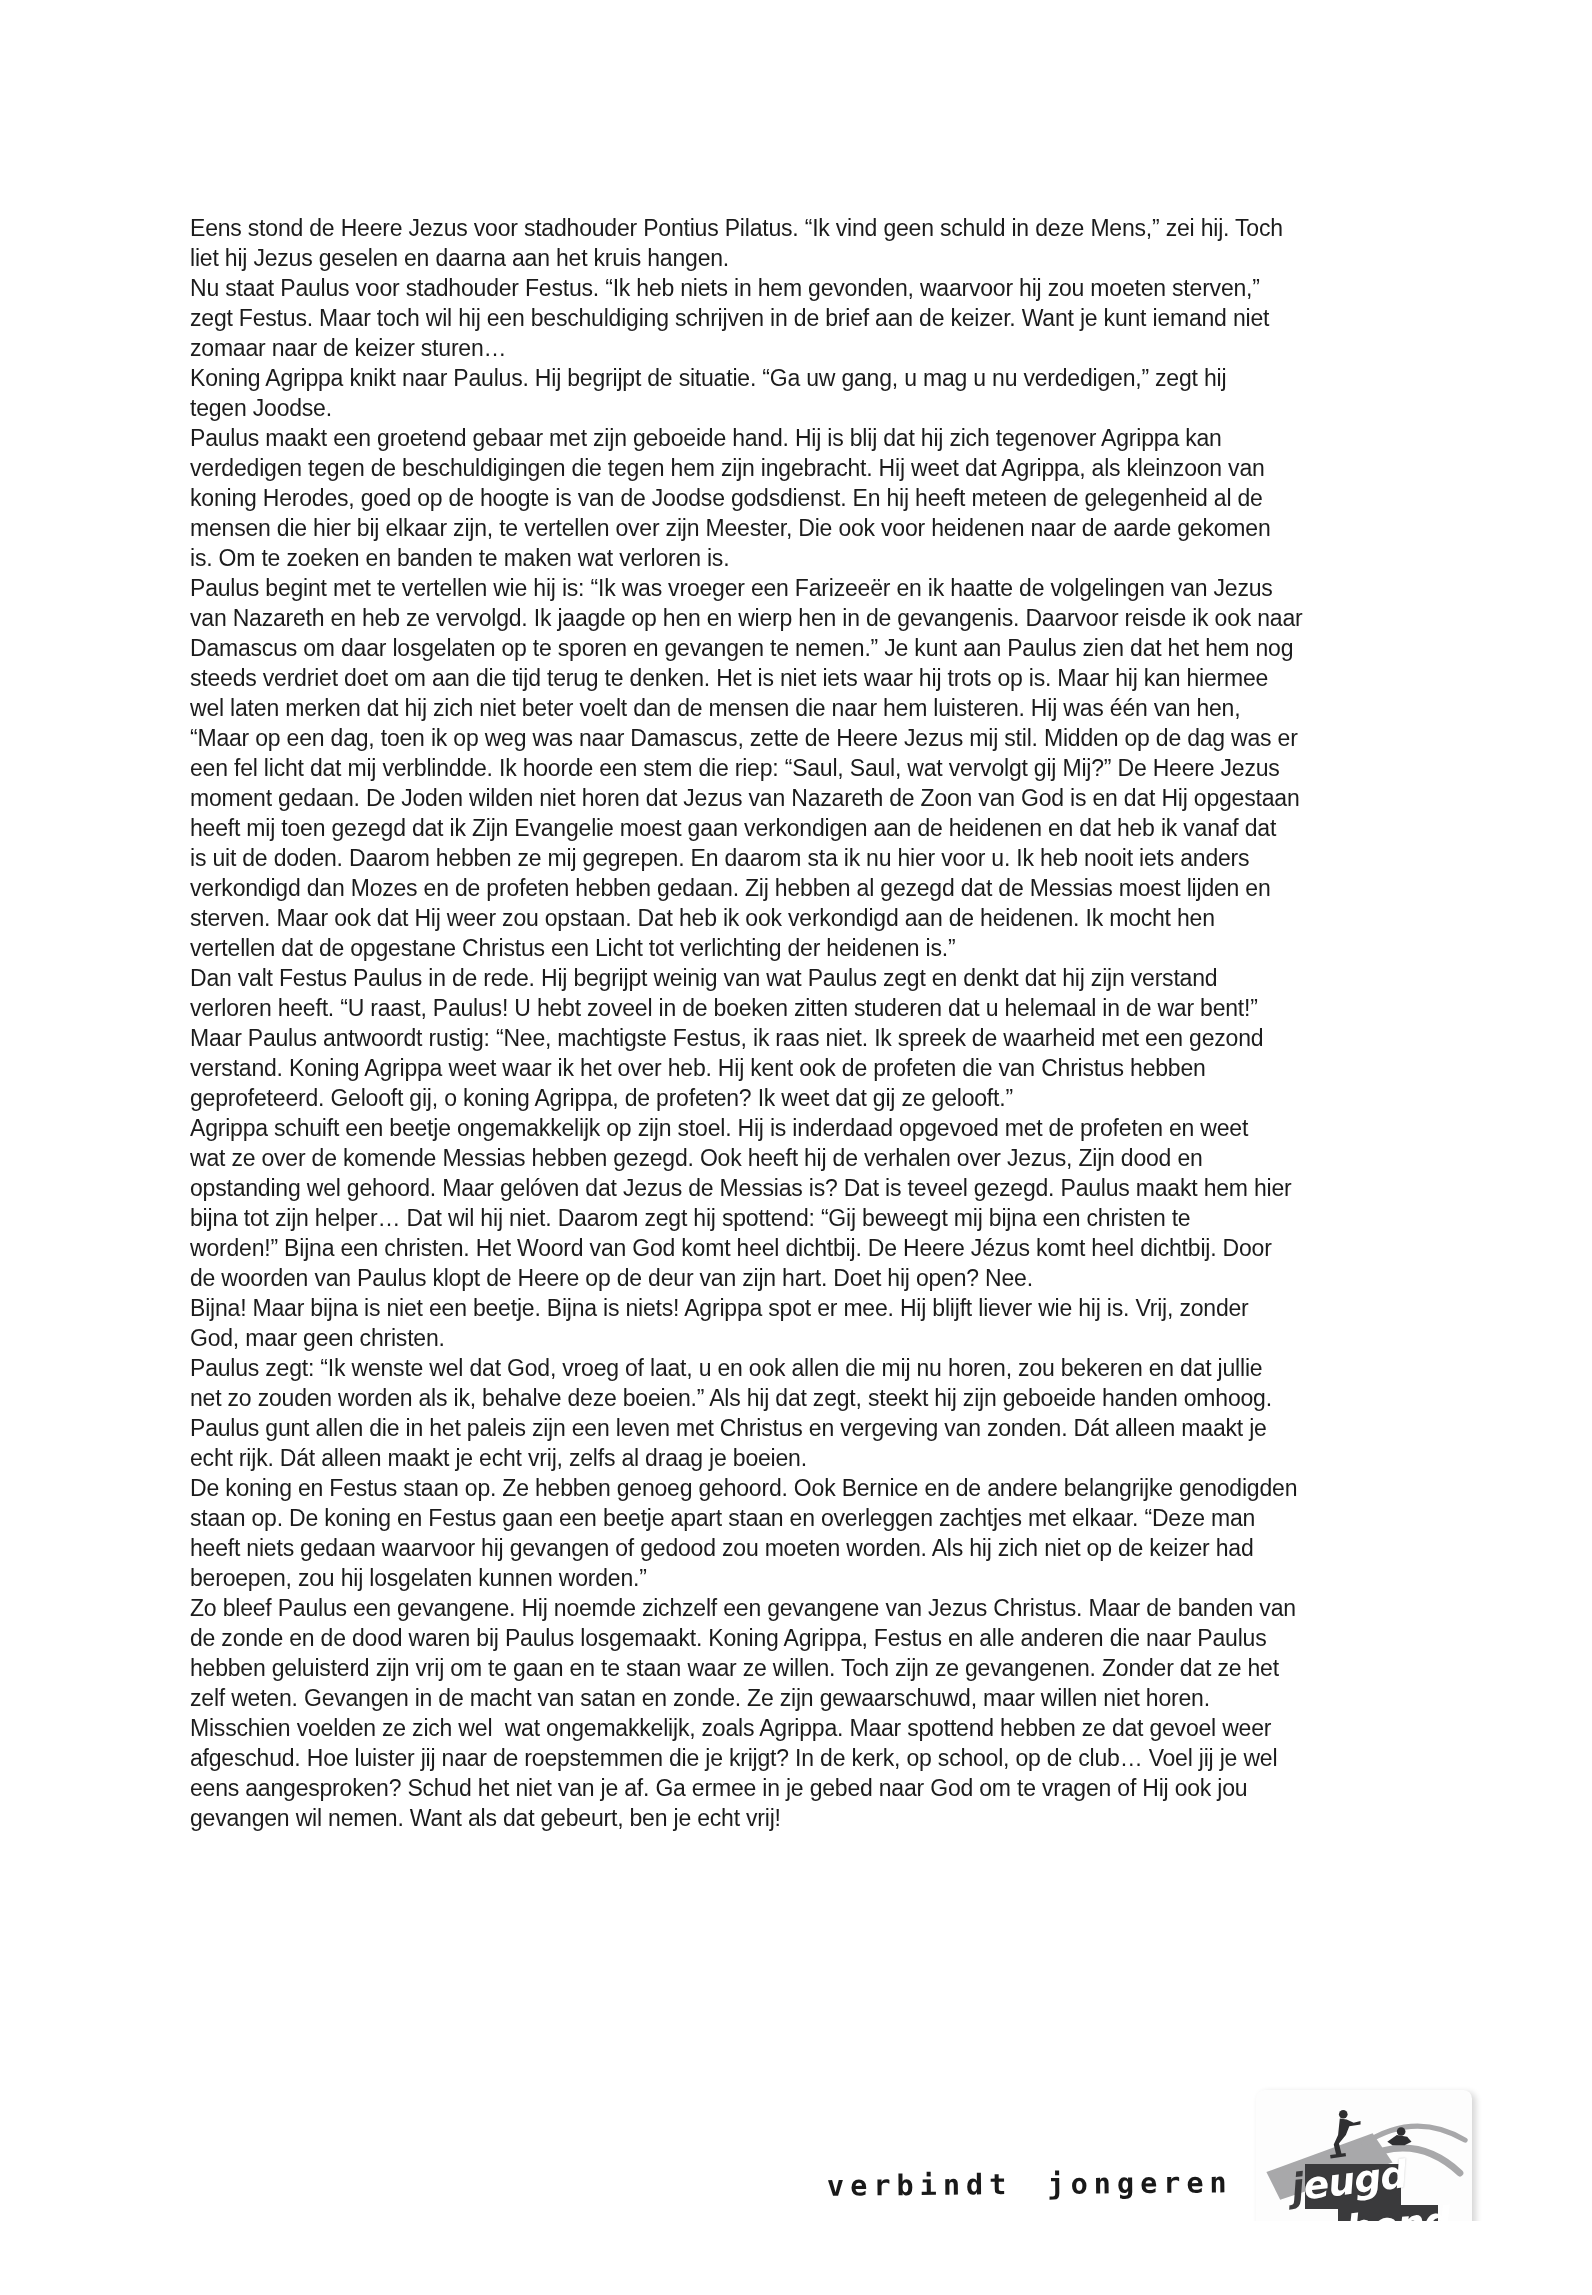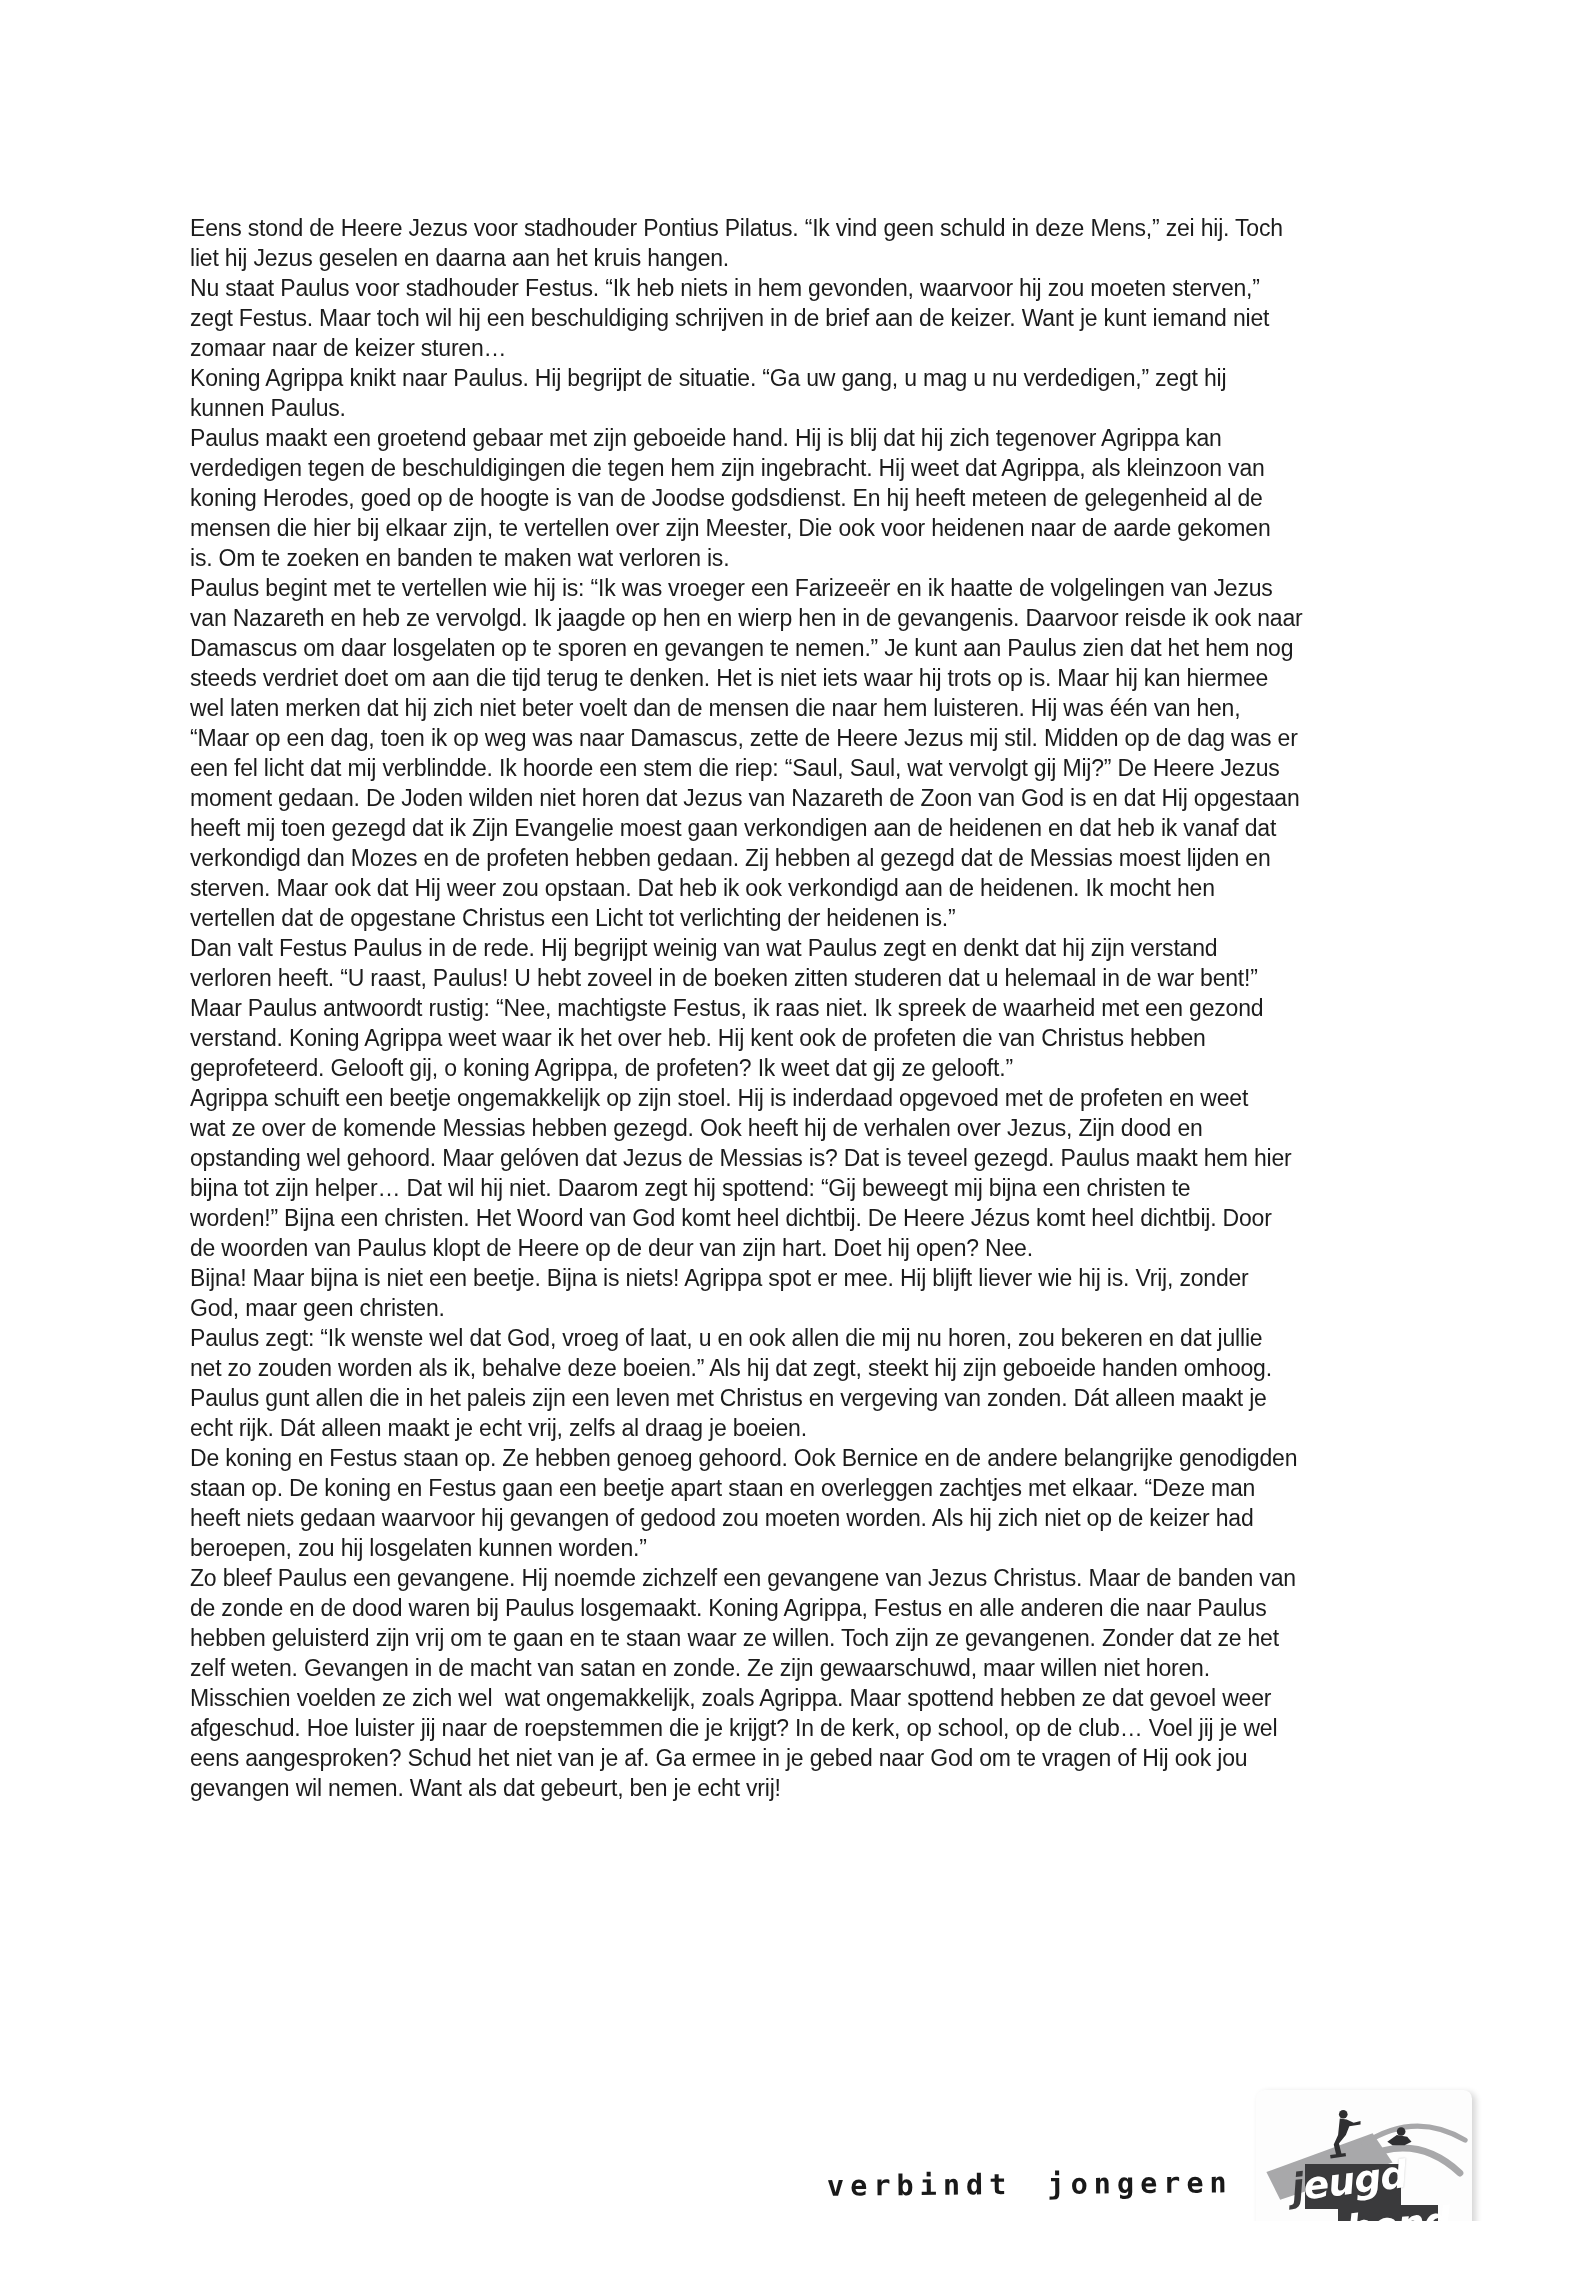--- a/index.html
+++ b/index.html
@@ -79,39 +79,40 @@
         <div class="line">Eens stond de Heere Jezus voor stadhouder Pontius Pilatus. “Ik vind geen schuld in deze Mens,” zei hij. Toch</div>
         <div class="line">liet hij Jezus geselen en daarna aan het kruis hangen.</div>
       </div>
       <div>
         <div class="line">Nu staat Paulus voor stadhouder Festus. “Ik heb niets in hem gevonden, waarvoor hij zou moeten sterven,”</div>
         <div class="line">zegt Festus. Maar toch wil hij een beschuldiging schrijven in de brief aan de keizer. Want je kunt iemand niet</div>
         <div class="line">zomaar naar de keizer sturen…</div>
       </div>
       <div>
         <div class="line">Koning Agrippa knikt naar Paulus. Hij begrijpt de situatie. “Ga uw gang, u mag u nu verdedigen,” zegt hij</div>
-        <div class="line">kunnen Paulus.</div>
+        <div class="line">tegen Joodse.</div>
       </div>
       <div>
         <div class="line">Paulus maakt een groetend gebaar met zijn geboeide hand. Hij is blij dat hij zich tegenover Agrippa kan</div>
         <div class="line">verdedigen tegen de beschuldigingen die tegen hem zijn ingebracht. Hij weet dat Agrippa, als kleinzoon van</div>
         <div class="line">koning Herodes, goed op de hoogte is van de Joodse godsdienst. En hij heeft meteen de gelegenheid al de</div>
         <div class="line">mensen die hier bij elkaar zijn, te vertellen over zijn Meester, Die ook voor heidenen naar de aarde gekomen</div>
         <div class="line">is. Om te zoeken en banden te maken wat verloren is.</div>
       </div>
       <div>
         <div class="line">Paulus begint met te vertellen wie hij is: “Ik was vroeger een Farizeeër en ik haatte de volgelingen van Jezus</div>
         <div class="line">van Nazareth en heb ze vervolgd. Ik jaagde op hen en wierp hen in de gevangenis. Daarvoor reisde ik ook naar</div>
         <div class="line">Damascus om daar losgelaten op te sporen en gevangen te nemen.” Je kunt aan Paulus zien dat het hem nog</div>
         <div class="line">steeds verdriet doet om aan die tijd terug te denken. Het is niet iets waar hij trots op is. Maar hij kan hiermee</div>
         <div class="line">wel laten merken dat hij zich niet beter voelt dan de mensen die naar hem luisteren. Hij was één van hen,</div>
         <div class="line">“Maar op een dag, toen ik op weg was naar Damascus, zette de Heere Jezus mij stil. Midden op de dag was er</div>
         <div class="line">een fel licht dat mij verblindde. Ik hoorde een stem die riep: “Saul, Saul, wat vervolgt gij Mij?” De Heere Jezus</div>
         <div class="line">moment gedaan. De Joden wilden niet horen dat Jezus van Nazareth de Zoon van God is en dat Hij opgestaan</div>
         <div class="line">heeft mij toen gezegd dat ik Zijn Evangelie moest gaan verkondigen aan de heidenen en dat heb ik vanaf dat</div>
+        <div class="line">is uit de doden. Daarom hebben ze mij gegrepen. En daarom sta ik nu hier voor u. Ik heb nooit iets anders</div>
         <div class="line">verkondigd dan Mozes en de profeten hebben gedaan. Zij hebben al gezegd dat de Messias moest lijden en</div>
         <div class="line">sterven. Maar ook dat Hij weer zou opstaan. Dat heb ik ook verkondigd aan de heidenen. Ik mocht hen</div>
         <div class="line">vertellen dat de opgestane Christus een Licht tot verlichting der heidenen is.”</div>
       </div>
       <div>
         <div class="line">Dan valt Festus Paulus in de rede. Hij begrijpt weinig van wat Paulus zegt en denkt dat hij zijn verstand</div>
         <div class="line">verloren heeft. “U raast, Paulus! U hebt zoveel in de boeken zitten studeren dat u helemaal in de war bent!”</div>
         <div class="line">Maar Paulus antwoordt rustig: “Nee, machtigste Festus, ik raas niet. Ik spreek de waarheid met een gezond</div>
         <div class="line">verstand. Koning Agrippa weet waar ik het over heb. Hij kent ook de profeten die van Christus hebben</div>
         <div class="line">geprofeteerd. Gelooft gij, o koning Agrippa, de profeten? Ik weet dat gij ze gelooft.”</div>

